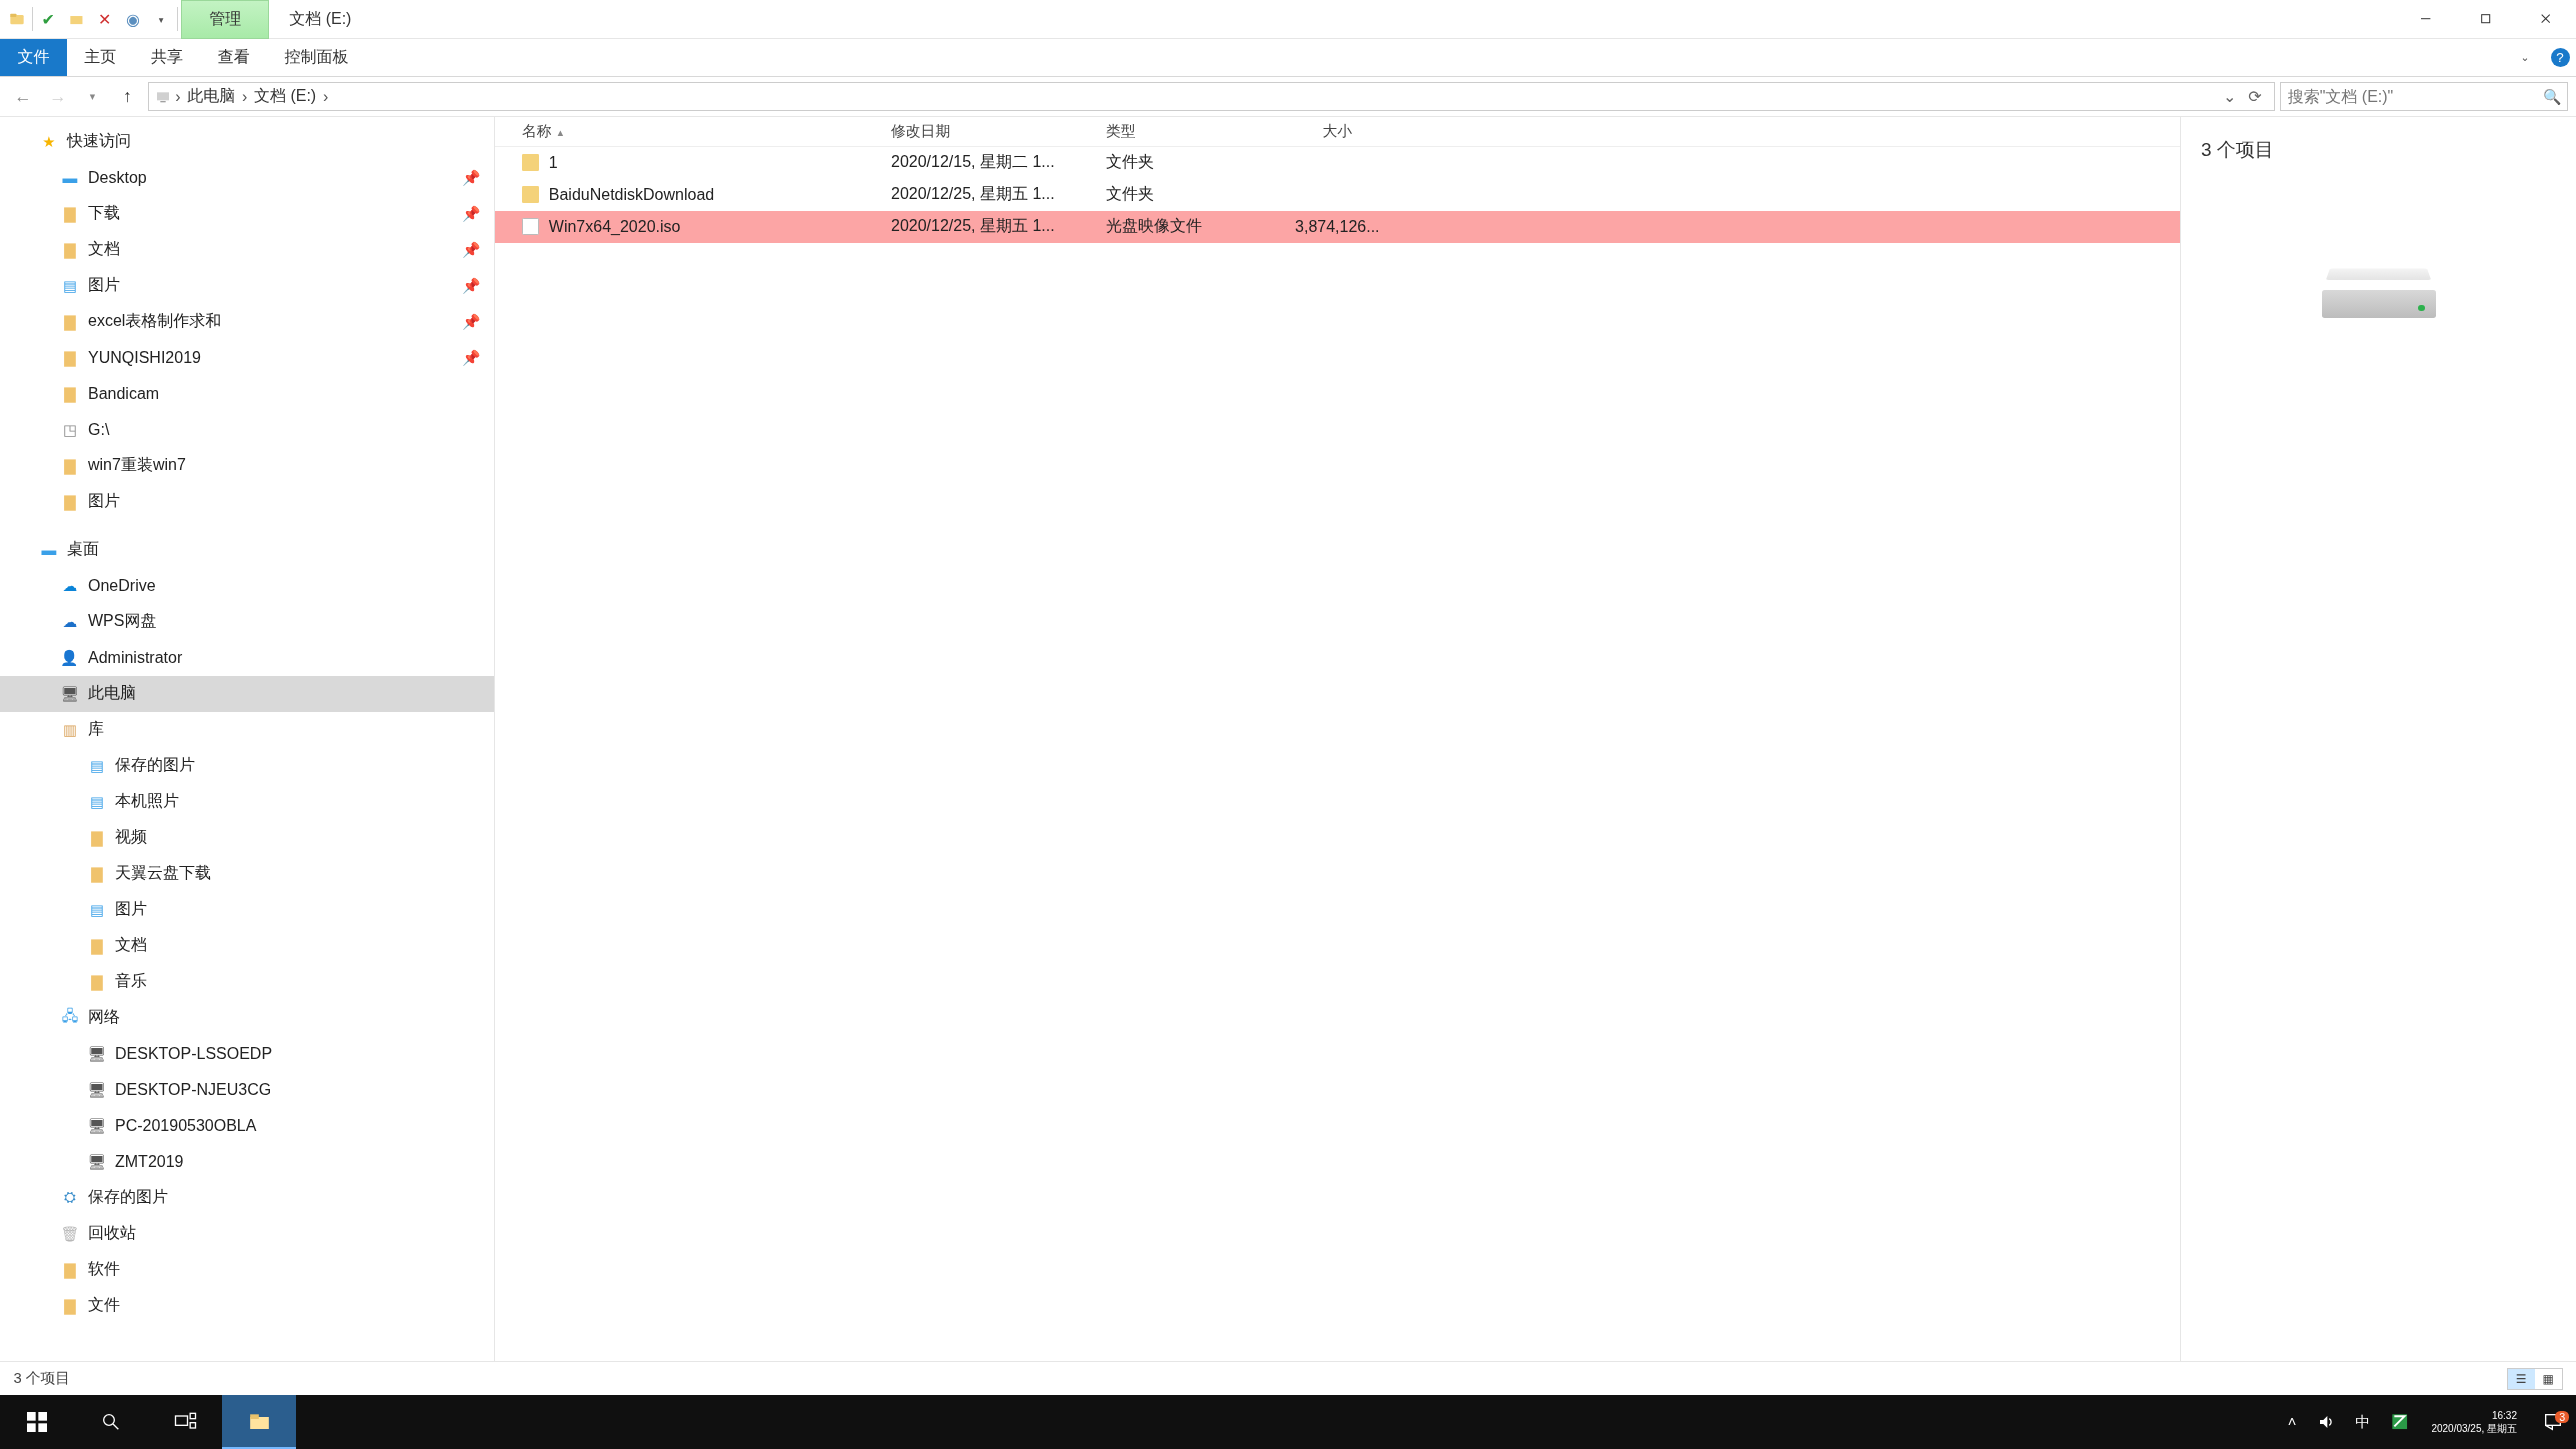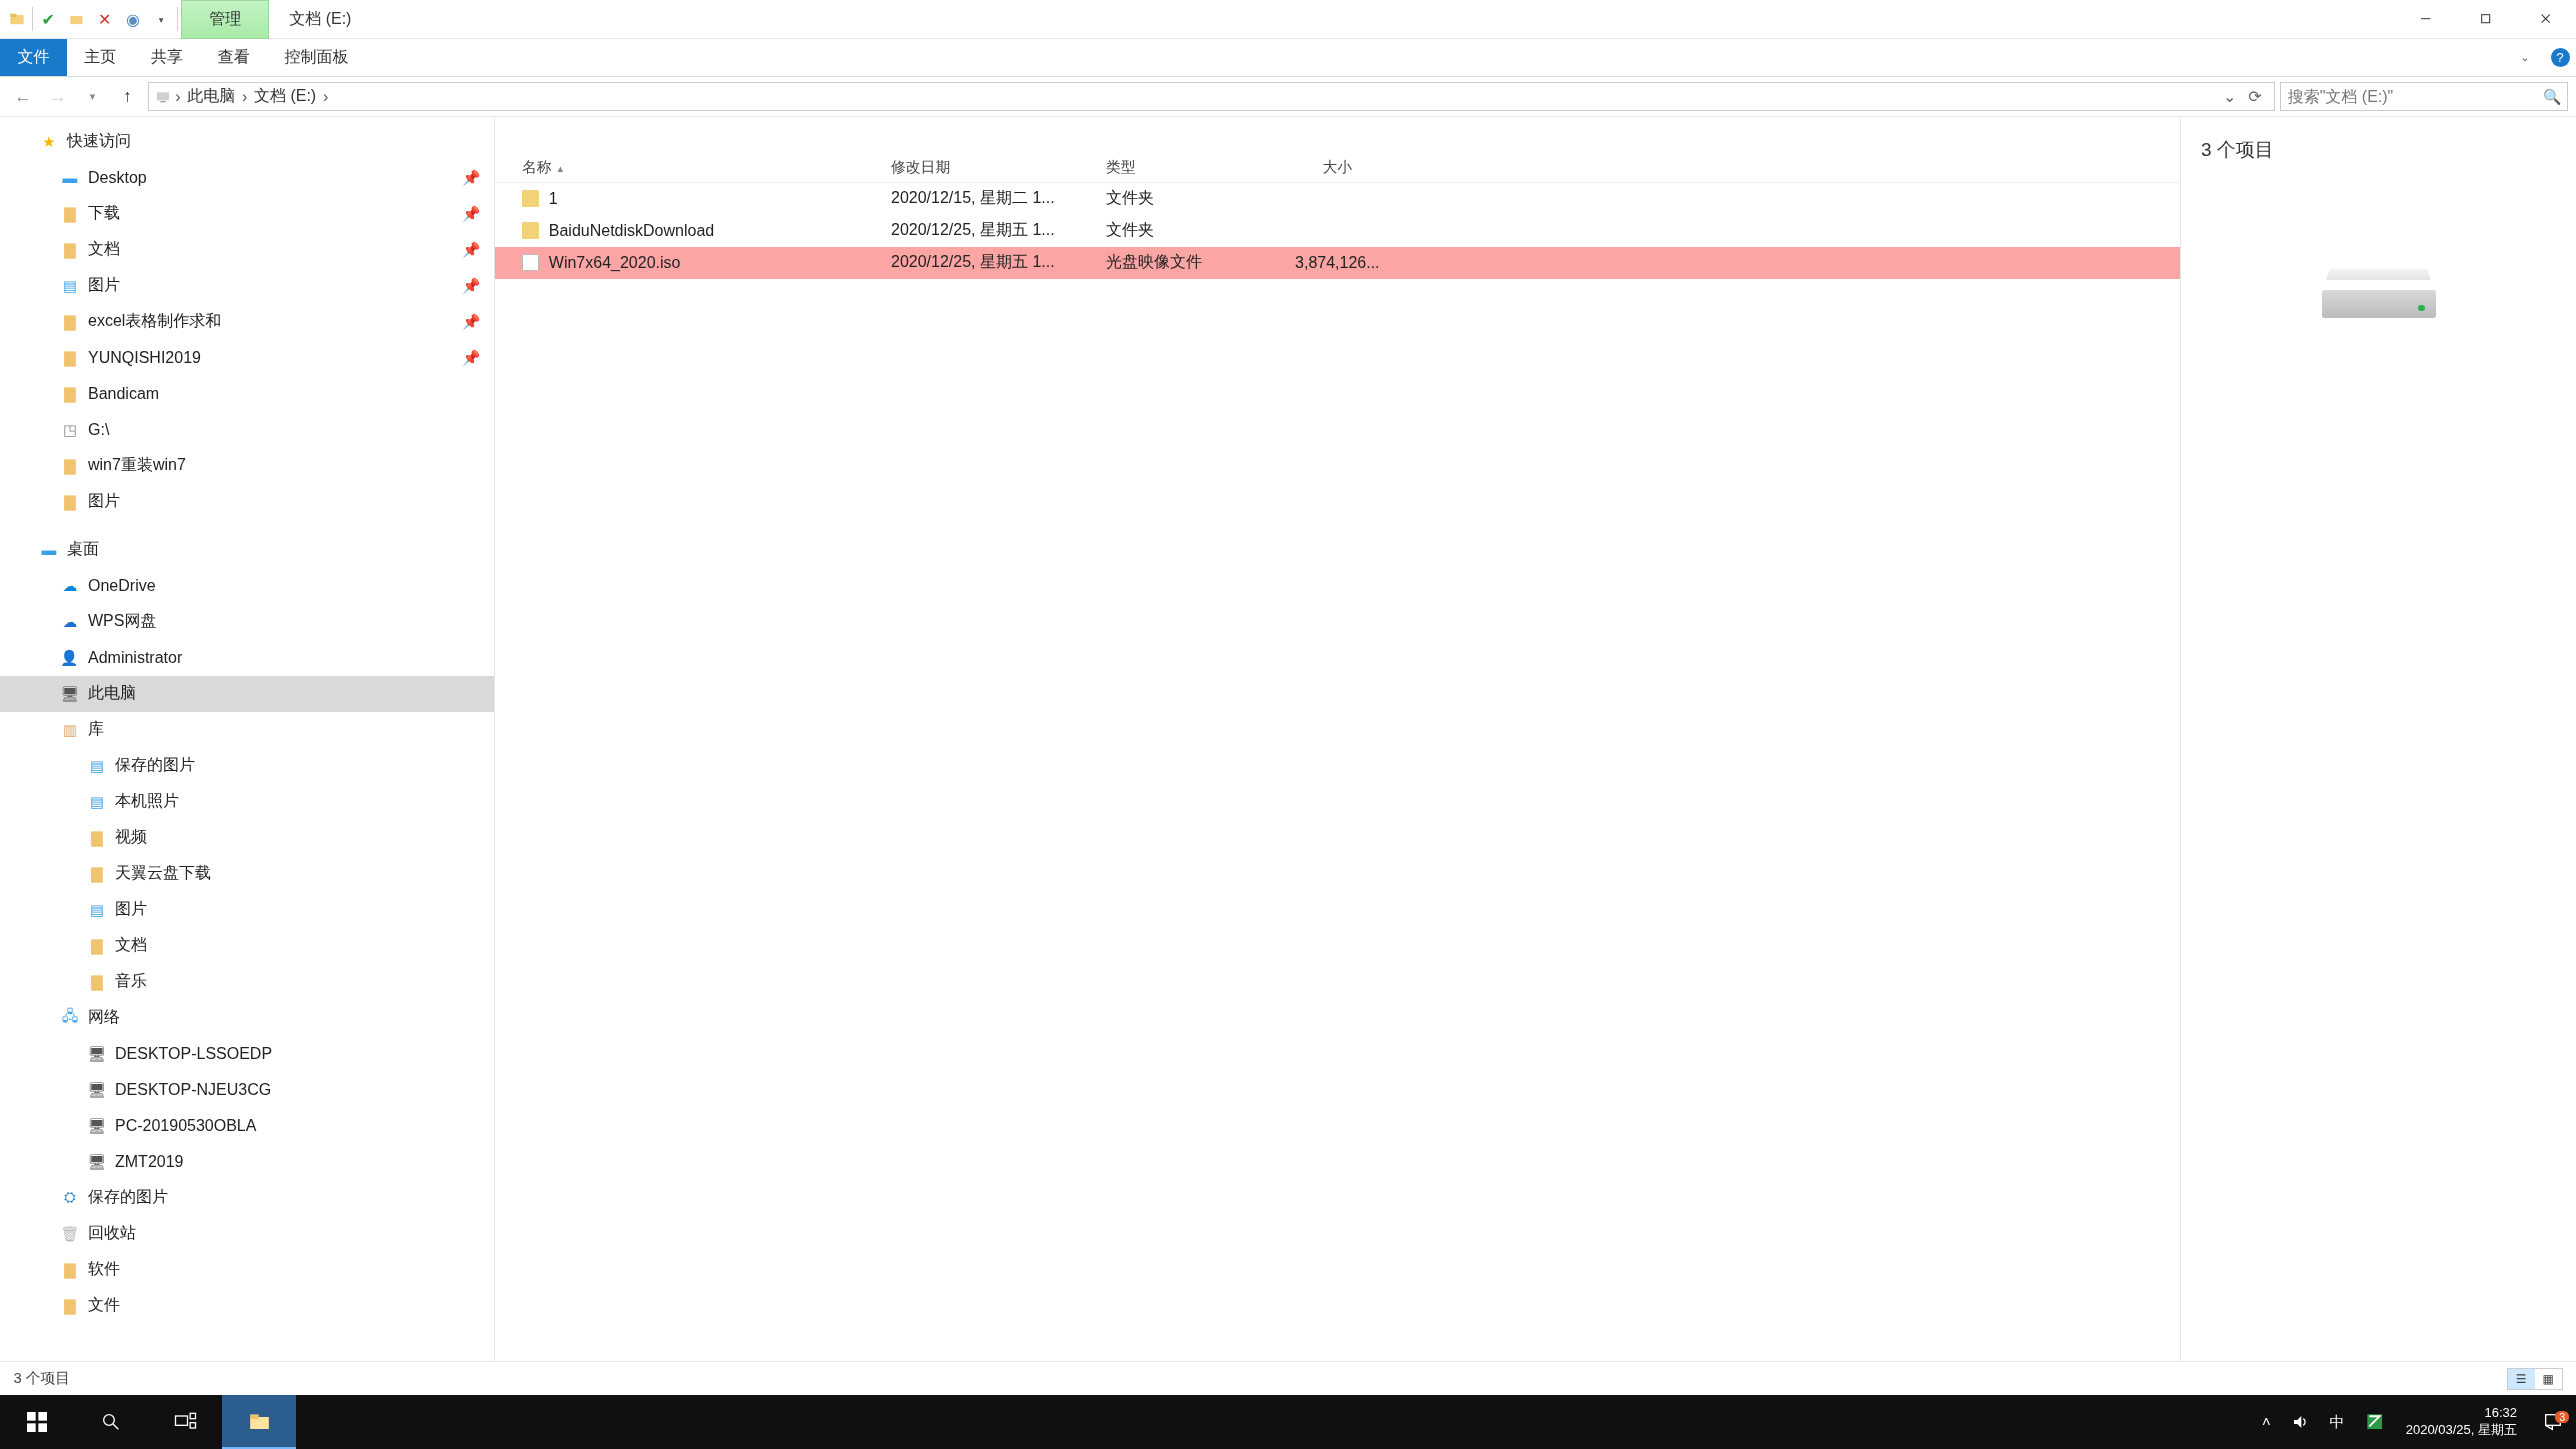--- a/index.html
+++ b/index.html
@@ -54,21 +54,21 @@
 .ico-pc { color: #555; }
 .ico-net { color: #3aa0e8; }
 .ico-lib { color: #d9a25a; }
 .ico-onedrive { color: #0a84d8; }
 .ico-wps { color: #1c70c9; }
 .ico-user { color: #6bb53b; }
 .ico-cp { color: #3a8ecb; }
 .ico-bin { color: #b8b8b8; }
 
 .main { flex: 1; display: flex; }
-.list { flex: 1; margin-top: 36px; }
+.list { flex: 1; }
 .list-head { height: 29.5px; display: flex; align-items: center; border-bottom: 0.7px solid #eee; font-size: 14.8px; color: #444; }
 .col-name { width: 396px; padding-left: 27px; }
 .col-date { width: 215px; }
 .col-type { width: 181px; }
 .col-size { width: 114px; text-align: center; padding-right: 13.4px; }
 .list-row { height: 32px; display: flex; align-items: center; font-size: 16px; color: #222; }
 .list-row.sel { background: #fca5a5; }
 .list-row .col-name { display: flex; align-items: center; gap: 9.4px; }
 .list-row .fico { width: 17.4px; height: 17.4px; display: inline-flex; align-items: center; justify-content: center; }
 .fico-folder { background: #f4d27a; border-radius: 1.3px; }
@@ -87,21 +87,21 @@
 .view-toggle { margin-left: auto; display: flex; border: 0.7px solid #ccc; }
 .view-toggle span { width: 27px; height: 20px; display: flex; align-items: center; justify-content: center; font-size: 12px; }
 .view-toggle .on { background: #cde8ff; }
 
 
 .taskbar { height: 54px; background: #101010; display: flex; align-items: center; }
 .taskbar .tb { width: 74px; height: 54px; display: flex; align-items: center; justify-content: center; color: #fff; font-size: 19px; }
 .taskbar .tb.active { background: #2b5e8e; border-bottom: 2.7px solid #76b9ff; }
 .taskbar .tray { margin-left: auto; display: flex; align-items: center; height: 54px; }
 .taskbar .tray span { padding: 0 10.7px; color: #fff; font-size: 14.8px; display: flex; align-items: center; height: 54px; }
-.taskbar .clock { color: #fff; text-align: right; padding: 0 12px; font-size: 13px; line-height: 1.3; }
+.taskbar .clock { color: #fff; text-align: right; padding: 0 12px; font-size: 10px; line-height: 1.3; }
 .taskbar .notif { width: 47px; display: flex; align-items: center; justify-content: center; color: #fff; position: relative; }
 .taskbar .notif .badge { position: absolute; bottom: 9.4px; right: 6.7px; background: #e85c2b; color: #fff; font-size: 10.7px; padding: 0 4px; border-radius: 5.4px; }
 
 svg { display: block; }
 </style>
 </head>
 <body>
 
 <div class="titlebar">
   <div class="qat">

